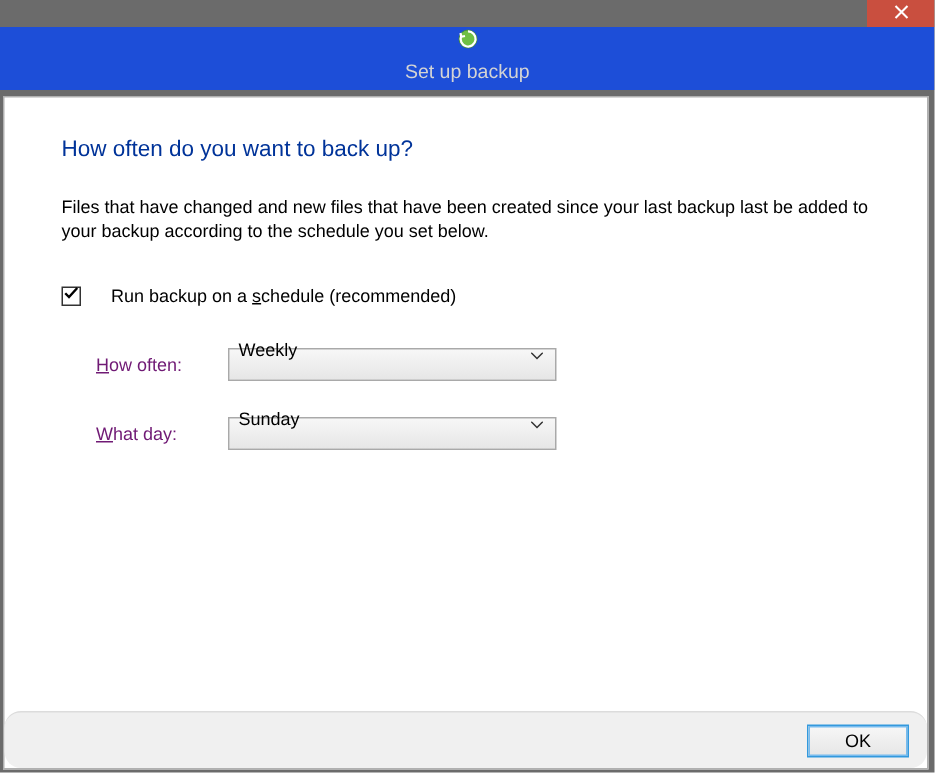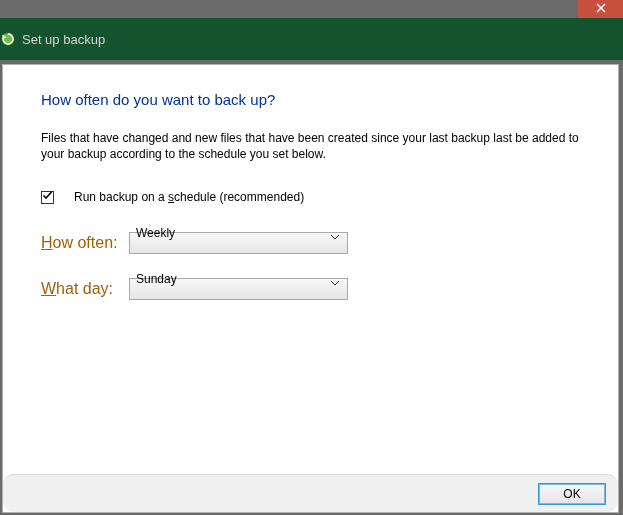--- a/index.html
+++ b/index.html
@@ -25,25 +25,26 @@
       background: #c94f3f;
       display: flex;
       align-items: center;
       justify-content: center;
       cursor: pointer;
     }
     .close-btn svg { width: 10px; height: 10px; }
     .wizard-header {
       width: 623px;
       height: 42px;
-      background: #14532d;
+      background: #1d4ed8;
       display: flex;
       align-items: center;
       padding-left: 0;
       gap: 6px;
+      flex-direction: column;
     }
     .wizard-icon {
       width: 16px; height: 16px;
       position: relative;
     }
     .wizard-title {
       color: #d4d4d4;
       font-size: 13px;
     }
     .dialog {
@@ -91,22 +92,23 @@
     }
     .checkbox svg { width: 11px; height: 11px; }
     .checkbox-label { font-size: 12px; color: #000; }
     .form-row {
       display: flex;
       align-items: center;
       margin-bottom: 24px;
     }
     .form-label {
       width: 88px;
-      font-size: 16px;
-      color: #a16207;
+      font-size: 12px;
+      color: #701a75;
+      margin-left: 23px;
     }
     .form-label .ul { text-decoration: underline; }
     .select {
       width: 219px;
       height: 22px;
       border: 1px solid #a9a9a9;
       background: linear-gradient(#f7f7f7, #e6e6e6);
       display: flex;
       align-items: flex-end;
       justify-content: space-between;

